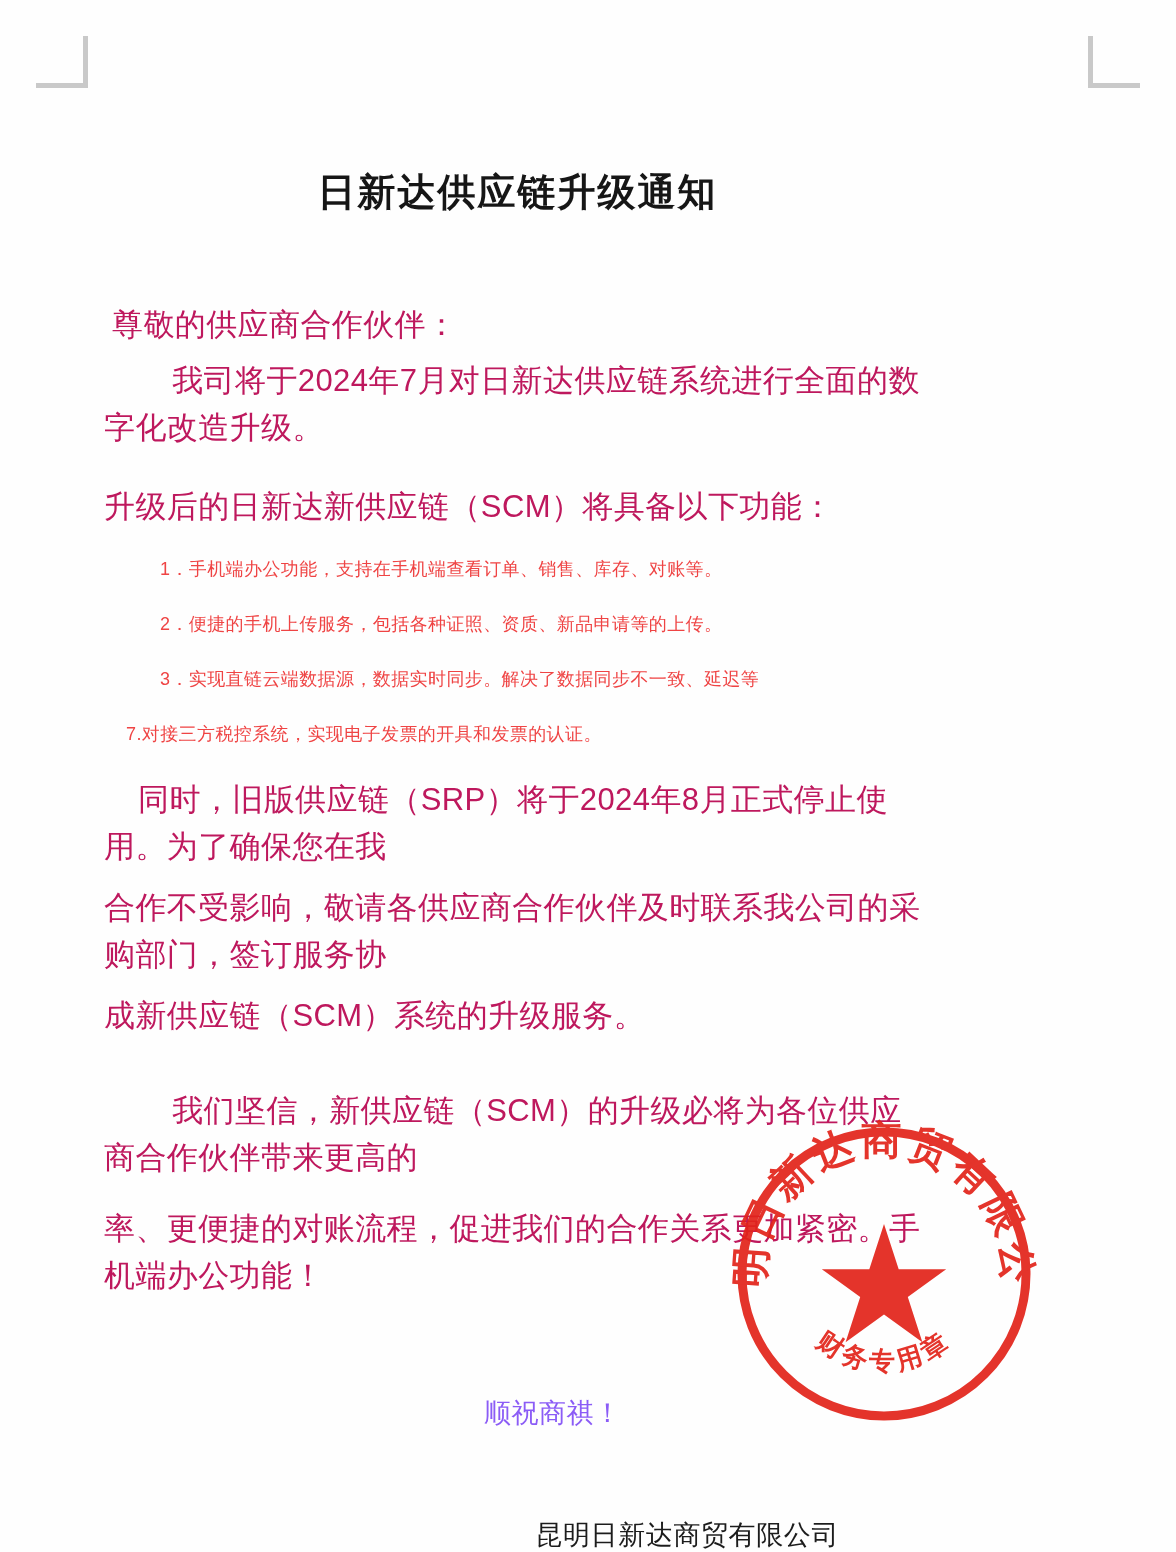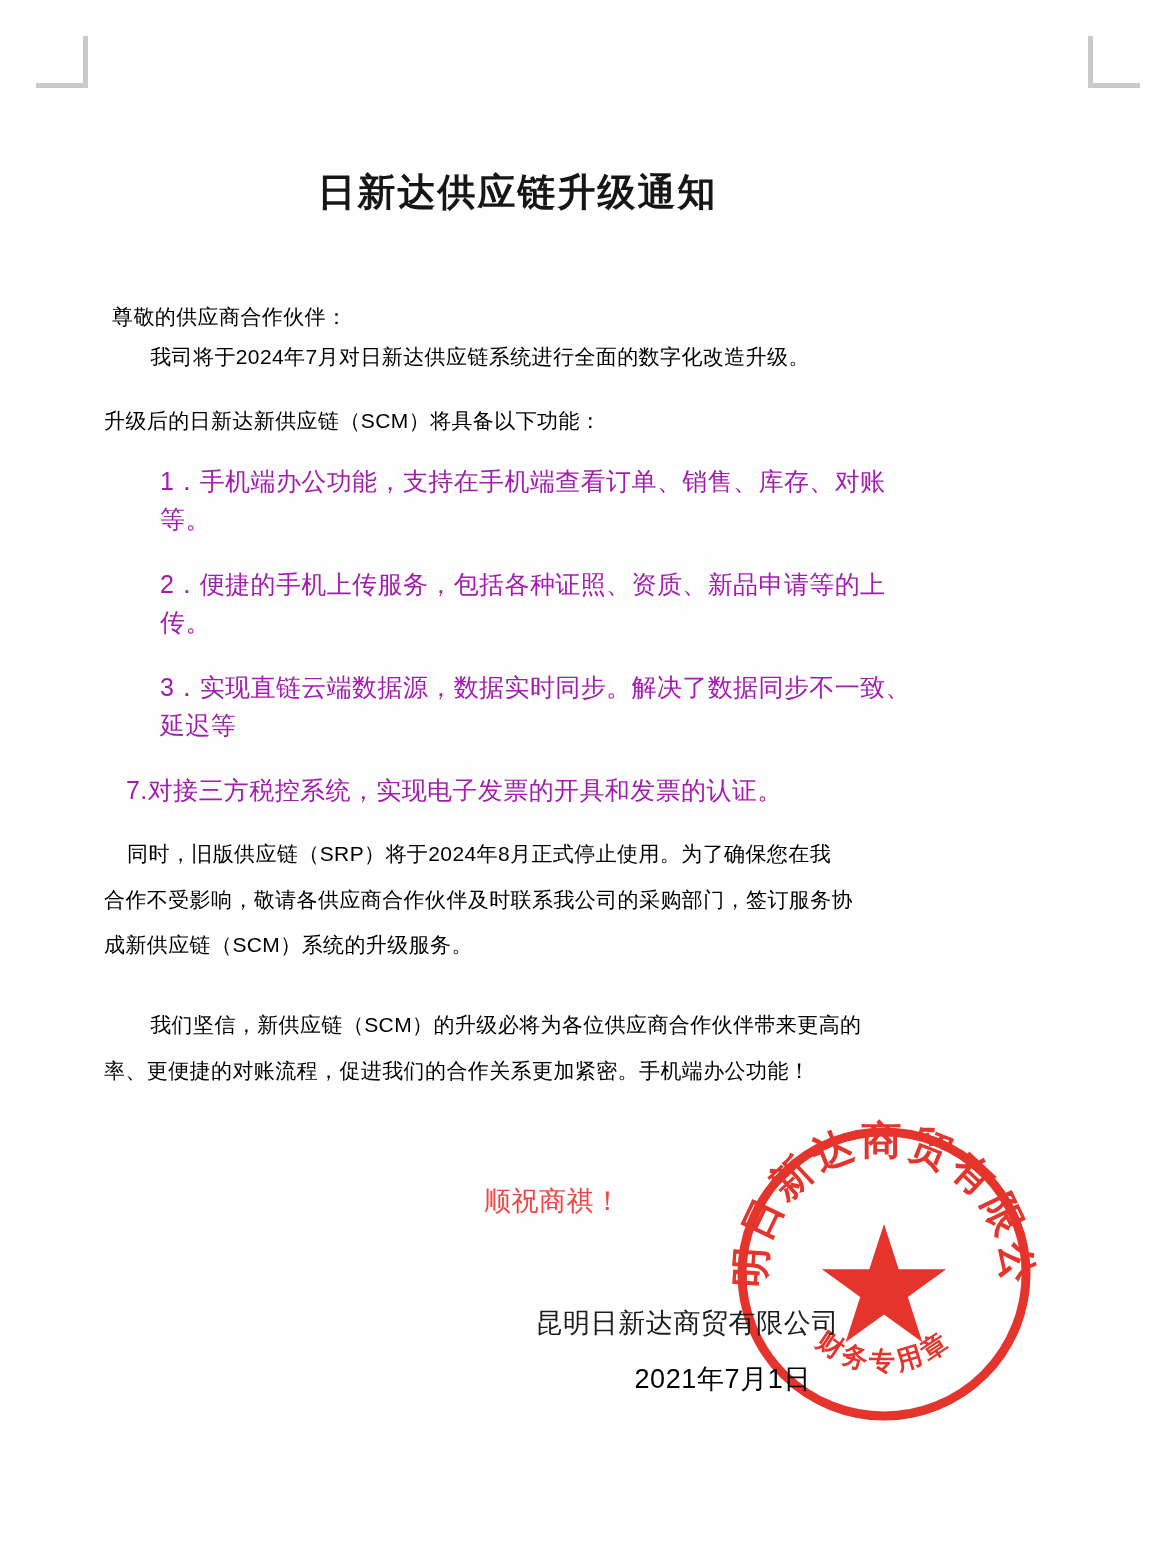--- a/index.html
+++ b/index.html
@@ -63,23 +63,23 @@
     margin-top: 168px;
     color: #161616;
     line-height: 1.3;
   }
 
   .body-block {
     margin-top: 84px;
   }
 
   .para {
-    font-size: 21px;
+    font-size: 31px;
     line-height: 1.52;
-    color: #000000;
+    color: #be185d;
     margin: 0 0 14px 0;
     letter-spacing: 0.4px;
   }
 
   .para.salutation {
     margin-left: 8px;
     margin-bottom: 8px;
   }
 
   .para.indent {
@@ -89,41 +89,41 @@
   .para.flush {
     text-indent: 0;
   }
 
   .feature-list {
     list-style: none;
     margin: 26px 0 0 0;
     padding: 0;
   }
   .feature-item {
-    font-size: 25px;
+    font-size: 18px;
     line-height: 1.5;
-    color: #a21caf;
+    color: #ef4444;
     margin: 0 0 28px 0;
     padding-left: 56px;
     letter-spacing: 0.4px;
     position: relative;
   }
   .feature-item.no-indent {
     padding-left: 22px;
   }
 
   .spacer-sm { height: 18px; }
   .spacer-md { height: 34px; }
 
   .closing-block {
     margin-top: 96px;
   }
   .closing-line {
     font-size: 27px;
-    color: #ef4444;
+    color: #8b5cf6;
     margin: 0;
     padding-left: 380px;
     letter-spacing: 0.5px;
   }
 
   .signature-block {
     margin-top: 86px;
     text-align: right;
     padding-right: 92px;
     position: relative;
@@ -184,21 +184,21 @@
         <li class="feature-item">3．实现直链云端数据源，数据实时同步。解决了数据同步不一致、延迟等</li>
         <li class="feature-item no-indent">7.对接三方税控系统，实现电子发票的开具和发票的认证。</li>
       </ul>
 
       <p class="para flush" style="text-indent:1.1em;">同时，旧版供应链（SRP）将于2024年8月正式停止使用。为了确保您在我</p>
       <p class="para flush">合作不受影响，敬请各供应商合作伙伴及时联系我公司的采购部门，签订服务协</p>
       <p class="para flush">成新供应链（SCM）系统的升级服务。</p>
 
       <div class="spacer-md"></div>
 
-      <p class="para flush" style="text-indent:2.2em; margin-bottom:14px;">我们坚信，新供应链（SCM）的升级必将为各位供应商合作伙伴带来更高的</p>
+      <p class="para flush" style="text-indent:2.2em; margin-bottom:23px;">我们坚信，新供应链（SCM）的升级必将为各位供应商合作伙伴带来更高的</p>
       <p class="para flush">率、更便捷的对账流程，促进我们的合作关系更加紧密。手机端办公功能！</p>
 
     </div>
 
     <div class="closing-block">
       <p class="closing-line">顺祝商祺！</p>
     </div>
 
     <div class="signature-block">
       <p class="signature-line">昆明日新达商贸有限公司</p>

